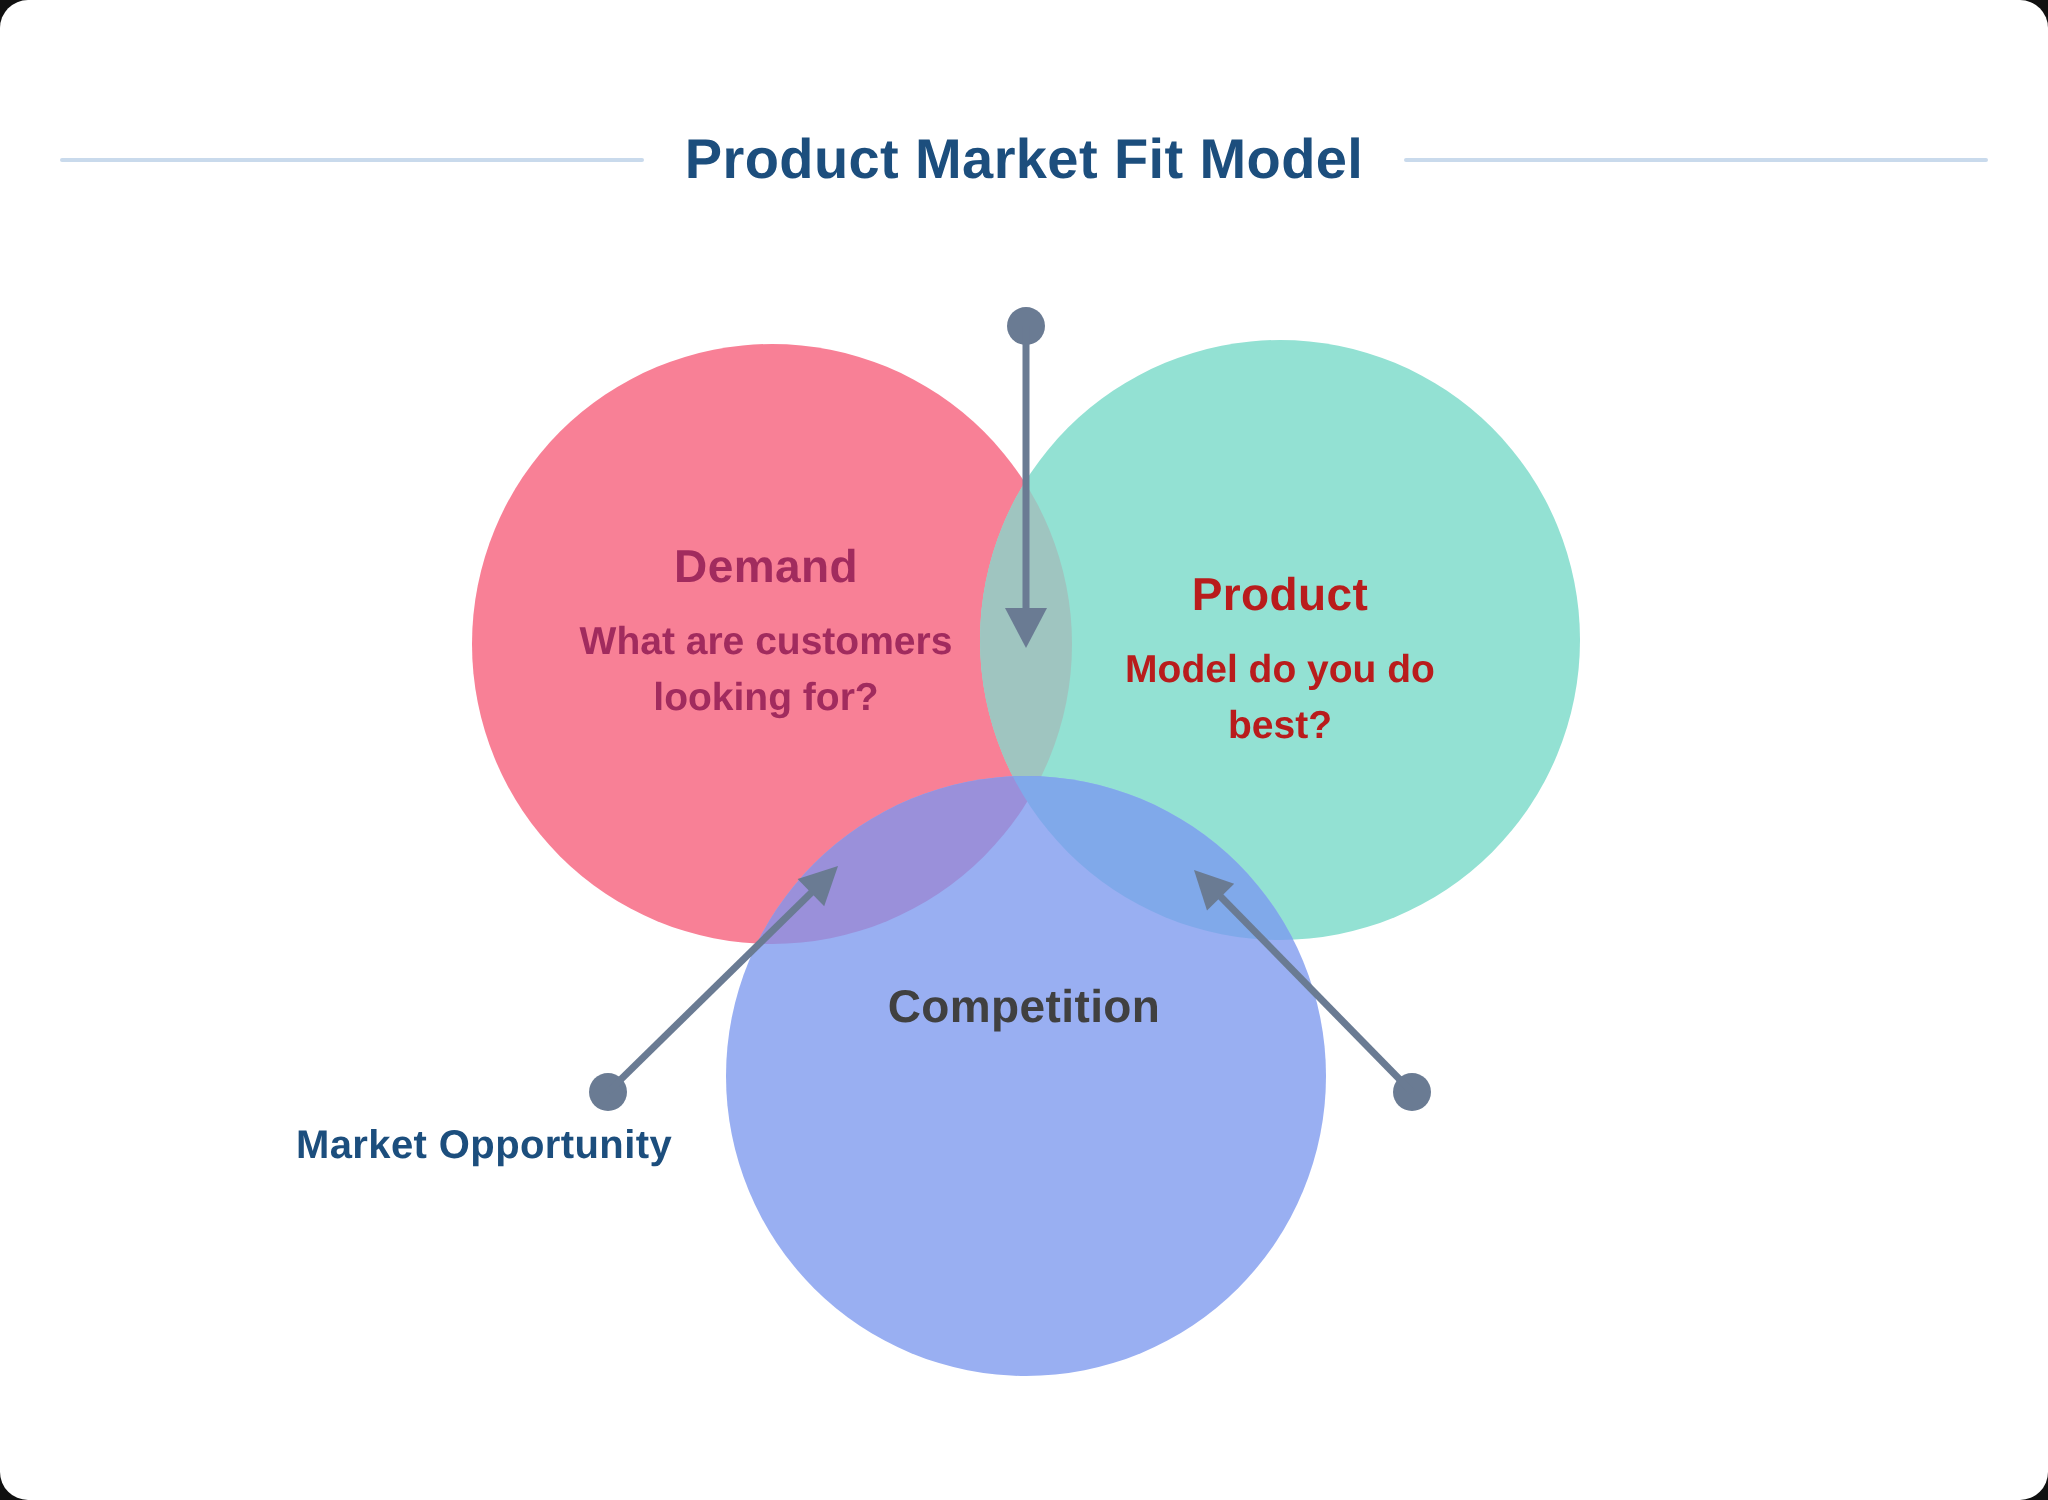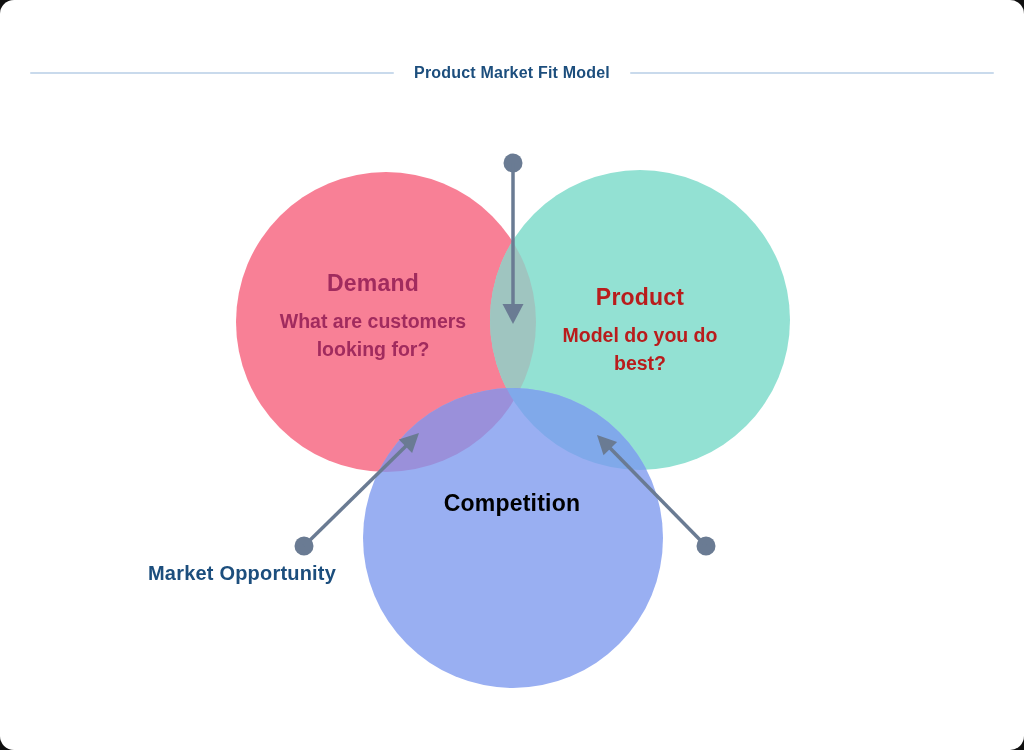--- a/index.html
+++ b/index.html
@@ -13,40 +13,40 @@
     border-radius:14px;overflow:hidden;
   }
   
   .title-row{
     position:absolute;top:64px;left:0;width:1024px;
     display:flex;align-items:center;gap:16px;
     box-sizing:border-box;padding:0 30px;
   }
   .title-row .line{flex:1;height:2px;background:#C9DAEC;border-radius:1px;}
   .page-title{
-    color:#1C4E7D;font-size:16px;font-weight:bold;letter-spacing:.2px;
+    color:#1C4E7D;font-size:28px;font-weight:bold;letter-spacing:.2px;
     white-space:nowrap;padding:0 4px;
   }
   
   svg.venn{position:absolute;top:0;left:0;}
   
   .anno{
     position:absolute;color:#1C4E7D;font-size:20px;font-weight:600;
     text-align:center;letter-spacing:.2px;
   }
   .anno.top{top:124px;left:0;right:0;margin:auto;width:320px;}
   .anno.bl{top:562px;left:92px;width:300px;}
   .anno.br{top:562px;left:657px;width:200px;}
   
   .bubble{position:absolute;text-align:center;}
   .bubble h3{margin:0;font-size:23px;font-weight:bold;letter-spacing:.2px;}
   .bubble p{margin:10px 0 0 0;font-size:19.5px;line-height:28px;font-weight:600;}
-  .bubble.demand{left:243px;top:270px;width:260px;color:#A12B5E;}
+  .bubble.demand{left:253px;top:270px;width:260px;color:#A12B5E;}
   .bubble.product{left:560px;top:284px;width:160px;color:#b91c1c;}
-  .bubble.competition{left:427px;top:490px;width:170px;color:#000000;}
+  .bubble.competition{left:427px;top:490px;width:170px;color:#404040;}
 </style>
 </head>
 <body>
 
 <div class="card">
 
   <div class="title-row">
     <div class="line"></div>
     <div class="page-title">Product Market Fit Model</div>
     <div class="line"></div>

